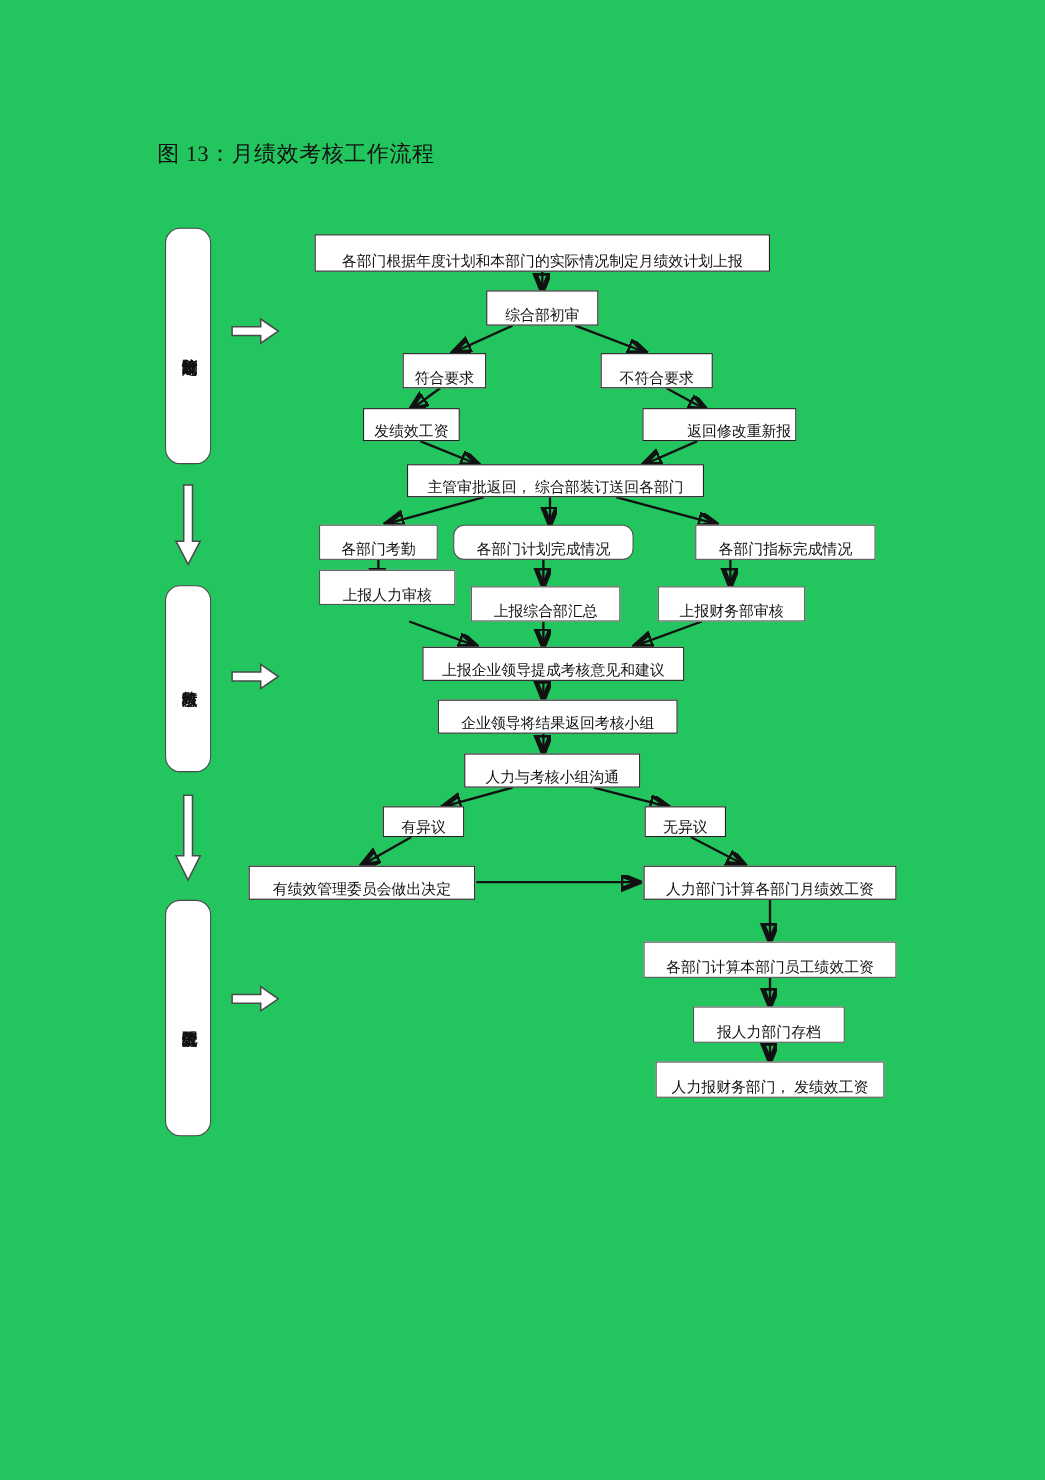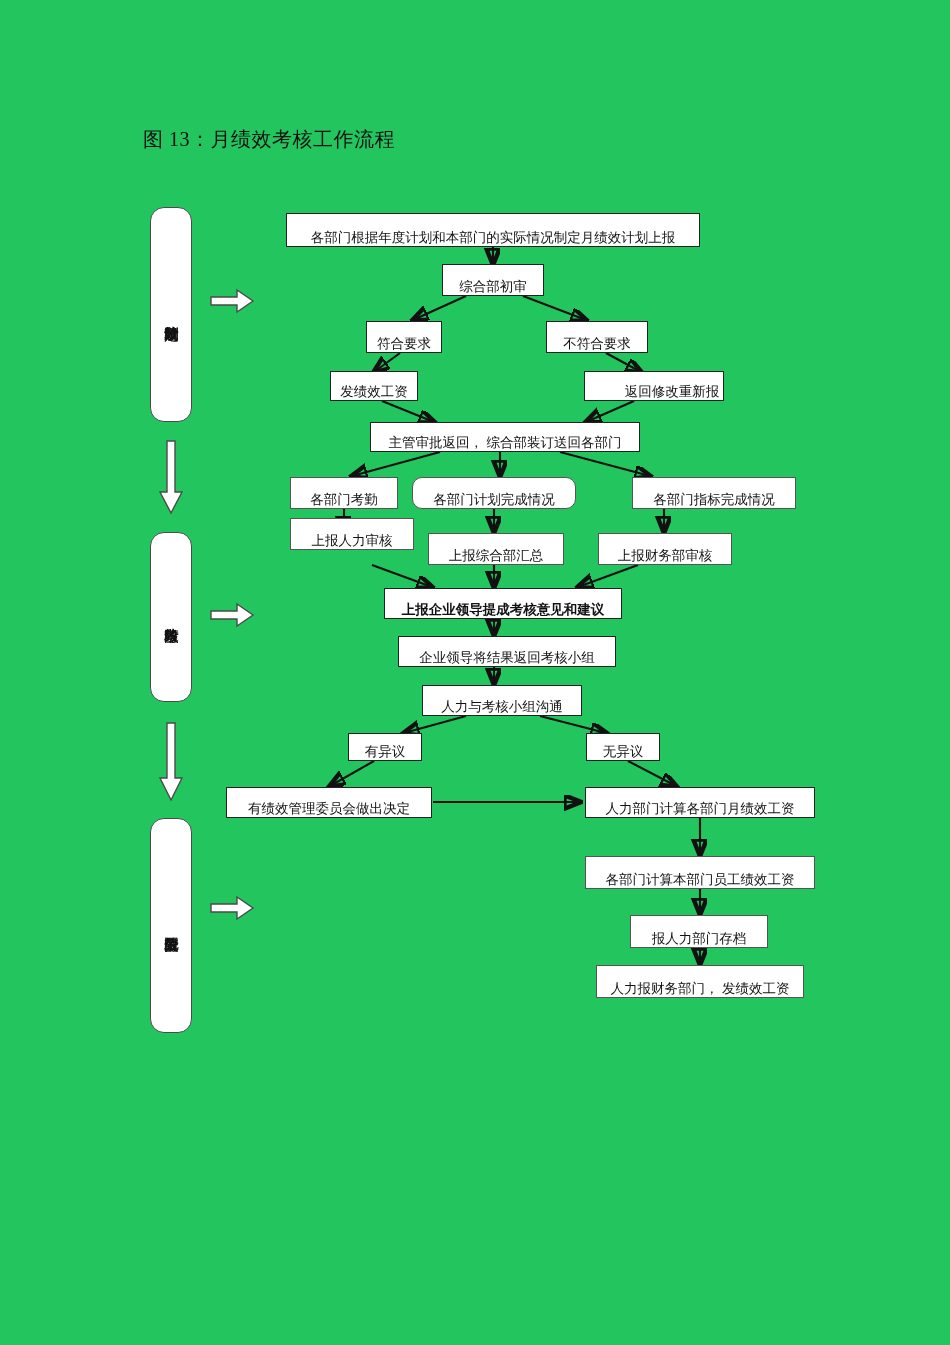--- a/index.html
+++ b/index.html
@@ -232,21 +232,21 @@
   </div>
 
   <div class="box" style="left:428px; top:533px; width:136px; height:32px;">
     <span>上报综合部汇总</span>
   </div>
 
   <div class="box" style="left:598px; top:533px; width:134px; height:32px;">
     <span>上报财务部审核</span>
   </div>
 
-  <div class="box dark" style="left:384px; top:588px; width:238px; height:31px;font-weight:bold;">
+  <div class="box dark" style="left:384px; top:588px; width:238px; height:31px;">
     <span>上报企业领导提成考核意见和建议</span>
   </div>
 
   <div class="box dark" style="left:398px; top:636px; width:218px; height:31px;">
     <span>企业领导将结果返回考核小组</span>
   </div>
 
   <div class="box dark" style="left:422px; top:685px; width:160px; height:31px;">
     <span>人力与考核小组沟通</span>
   </div>

